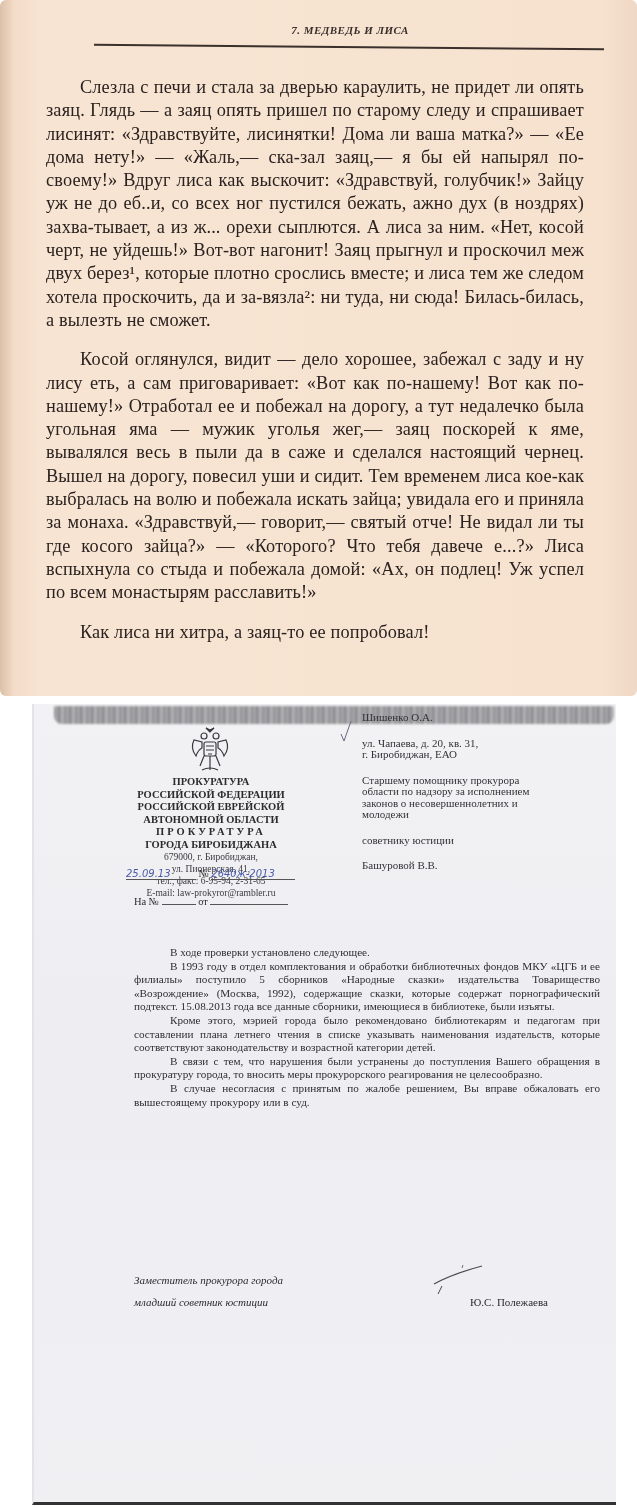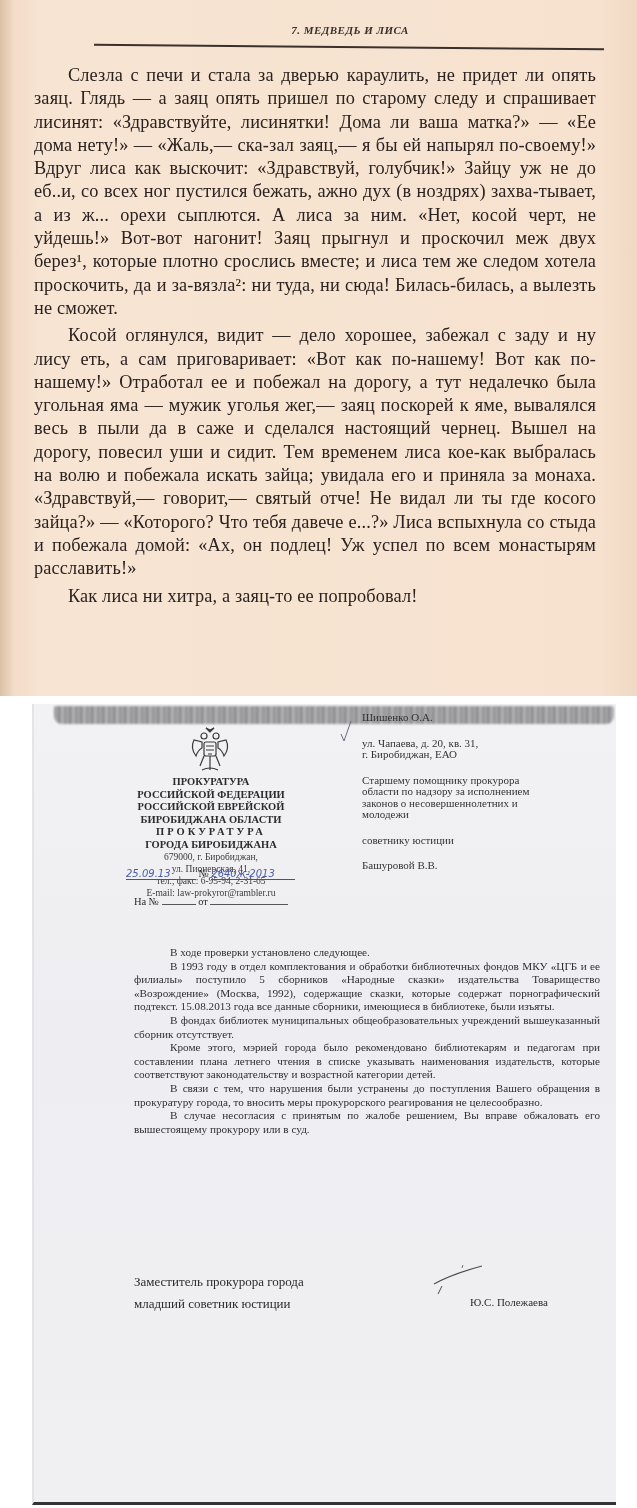--- a/index.html
+++ b/index.html
@@ -11,20 +11,21 @@
       overflow: hidden;
     }
     
     .book-page {
       position: absolute;
       left: 0; top: 0;
       width: 637px; height: 696px;
       background: linear-gradient(90deg, #dcc0a8 0px, #f3dcc8 14px, #f7e4d2 40px, #f6e2cf 600px, #efd8c4 637px);
       font-family: "Liberation Serif", serif;
       color: #2a2220;
+      border-radius: 6px;
     }
     .running-head {
       position: absolute;
       top: 24px; left: 90px; width: 520px;
       text-align: center;
       font-size: 11px;
       font-style: italic;
       font-weight: bold;
       letter-spacing: 0.5px;
       color: #3a302c;
@@ -38,21 +39,21 @@
     }
     .book-text {
       position: absolute;
       top: 60px; left: 30px; width: 570px;
       font-size: 18.3px;
       line-height: 23.3px;
       text-align: justify;
       hyphens: manual;
       letter-spacing: 0.15px;
     }
-    .book-text p { margin: 4px; text-indent: 34px; }
+    .book-text p { margin: 16px; text-indent: 34px; }
 
     
     .letter {
       position: absolute;
       left: 32px; top: 704px;
       width: 582px; height: 798px;
       background: linear-gradient(180deg, #f2f2f4 0%, #eeeef2 40%, #f0f0f3 100%);
       font-family: "Liberation Serif", serif;
       color: #2b2b2e;
       border-bottom: 3px solid #333;
@@ -136,22 +137,23 @@
       width: 466px;
       font-size: 11.2px;
       line-height: 13.6px;
       text-align: justify;
       color: #2f2f33;
     }
     .letter .body-text p { margin: 0; text-indent: 36px; }
     .sig-title {
       position: absolute;
       left: 100px;
-      font-size: 13px;
-      white-space: nowrap;
+      font-size: 11px;
+      white-space: nowrap;
+      font-style: italic;
     }
     .sig-name {
       position: absolute;
       left: 436px;
       top: 592px;
       font-size: 11px;
       white-space: nowrap;
     }
     .signature {
       position: absolute;
@@ -186,21 +188,21 @@
       <path d="M18 20 L26 20 M18 24 L26 24 M20 28 L24 28"></path>
       <path d="M16 30 L12 40 M28 30 L32 40 M22 30 L22 44"></path>
       <path d="M14 44 Q22 40 30 44"></path>
     </g>
   </svg>
 
   <div class="org-block">
     <div class="org-line">ПРОКУРАТУРА</div>
     <div class="org-line">РОССИЙСКОЙ ФЕДЕРАЦИИ</div>
     <div class="org-line">РОССИЙСКОЙ  ЕВРЕЙСКОЙ</div>
-    <div class="org-line">БИРОБИДЖАНА ОБЛАСТИ</div>
+    <div class="org-line">АВТОНОМНОЙ ОБЛАСТИ</div>
     <div class="org-line spaced">ПРОКУРАТУРА</div>
     <div class="org-line">ГОРОДА БИРОБИДЖАНА</div>
     <div class="org-contact">679000, г. Биробиджан,</div>
     <div class="org-contact">ул. Пионерская, 41,</div>
     <div class="org-contact">тел., факс: 6-95-94, 2-31-65</div>
     <div class="org-contact">E-mail: law-prokyror@rambler.ru</div>
   </div>
 
   <div class="outgoing">
     <span class="hand" style="width:70px;">25.09.13</span>
@@ -231,21 +233,20 @@
     <div>молодежи</div>
     <div class="gap"></div>
     <div>советнику юстиции</div>
     <div class="gap"></div>
     <div>Башуровой В.В.</div>
   </div>
 
   <div class="body-text">
     <p>В ходе проверки установлено следующее.</p>
     <p>В 1993 году в отдел комплектования и обработки библиотечных фондов МКУ «ЦГБ и ее филиалы» поступило 5 сборников «Народные сказки» издательства Товарищество «Возрождение» (Москва, 1992), содержащие сказки, которые содержат порнографический подтекст. 15.08.2013 года все данные сборники, имеющиеся в библиотеке, были изъяты.</p>
-    <p>В фондах библиотек муниципальных общеобразовательных учреждений вышеуказанный сборник отсутствует.</p>
     <p>Кроме этого, мэрией города было рекомендовано библиотекарям и педагогам при составлении плана летнего чтения в списке указывать наименования издательств, которые соответствуют законодательству и возрастной категории детей.</p>
     <p>В связи с тем, что нарушения были устранены до поступления Вашего обращения в прокуратуру города, то вносить меры прокурорского реагирования не целесообразно.</p>
     <p>В случае несогласия с принятым по жалобе решением, Вы вправе обжаловать его вышестоящему прокурору или в суд.</p>
   </div>
 
   <div class="sig-title" style="top:570px;">Заместитель прокурора города</div>
   <div class="sig-title" style="top:592px;">младший советник юстиции</div>
 
   <svg class="signature" viewBox="0 0 60 30">
     <path d="M2 20 Q20 10 50 2" fill="none" stroke="#4a4a55" stroke-width="1.2"></path>

